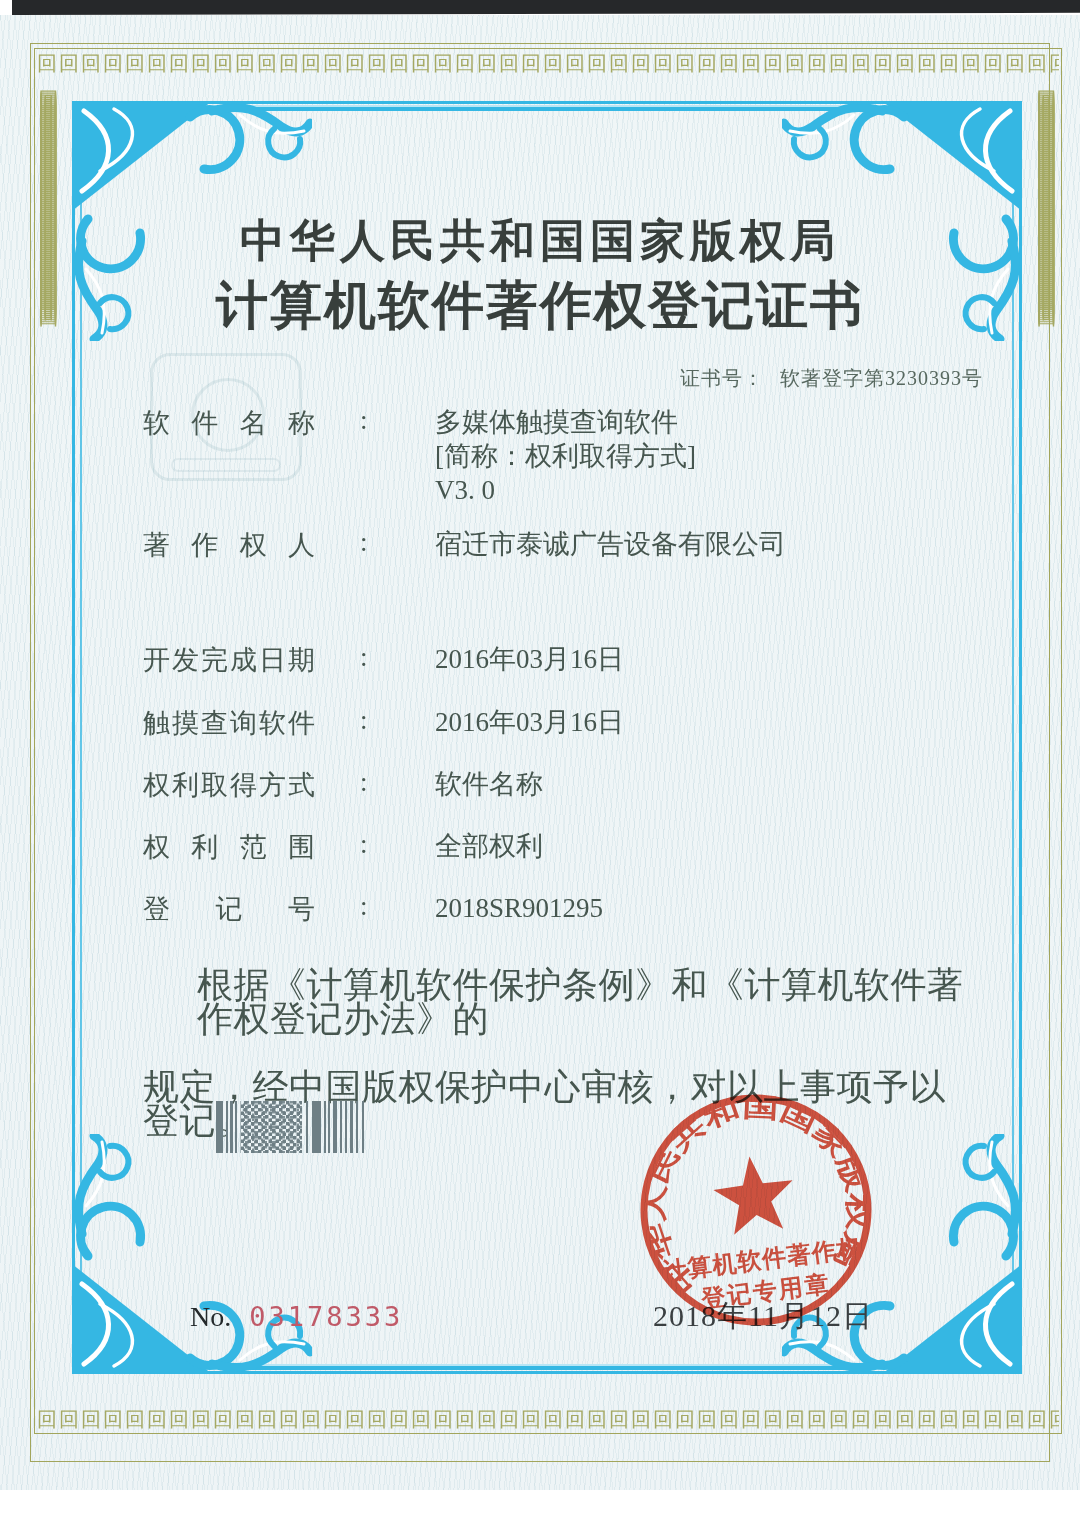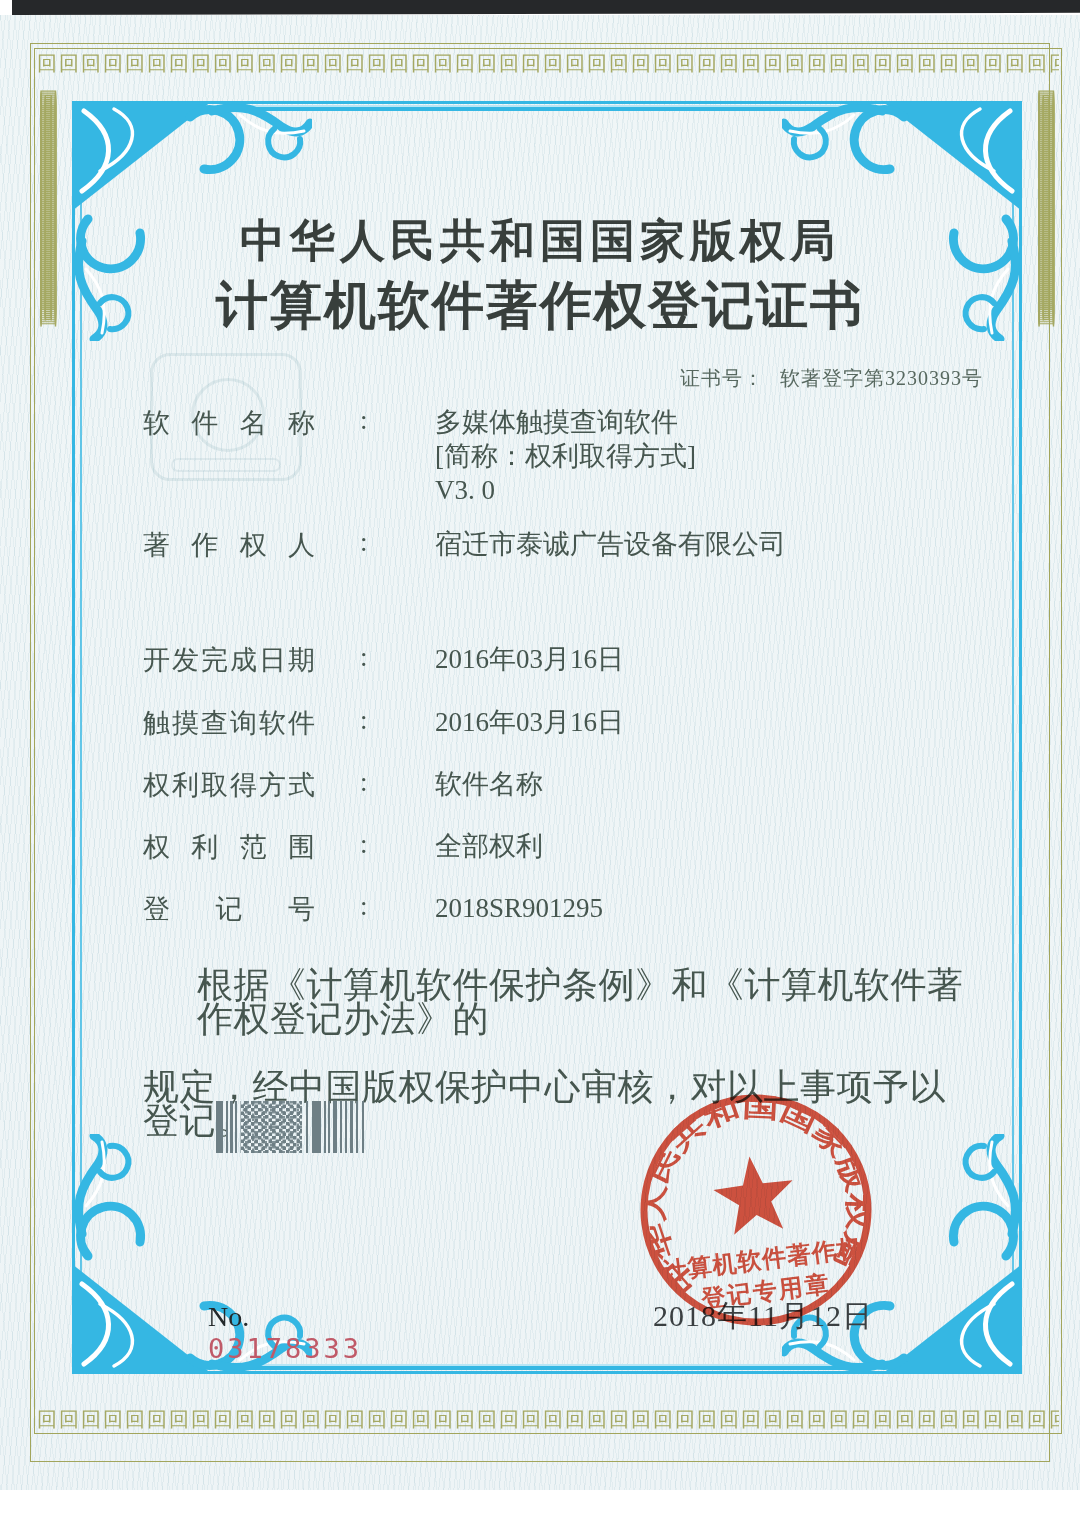--- a/index.html
+++ b/index.html
@@ -104,21 +104,21 @@
   .seal{
     position:absolute; left:626px; top:1065px; width:260px; height:260px;
     transform:rotate(-7deg); opacity:.92; mix-blend-mode:multiply; z-index:5;
   }
   .issue-date{
     position:absolute; left:648px; top:1281px; width:230px; text-align:center;
     font-size:30px; color:#3a3f41; letter-spacing:1px; z-index:1;
   }
   .serial{
     position:absolute; left:190px; top:1286px; font-size:28px; color:#24292b;
-    display:flex; align-items:baseline; z-index:1;flex-direction:column;
+    display:flex; align-items:baseline; z-index:1;
   }
   .serial .num{
     margin-left:18px; font-family:"DejaVu Sans Mono",monospace;
     color:var(--serial-pink); letter-spacing:3px; font-size:27px;
   }
 </style>
 </head>
 <body>
 
 <div class="stage">

